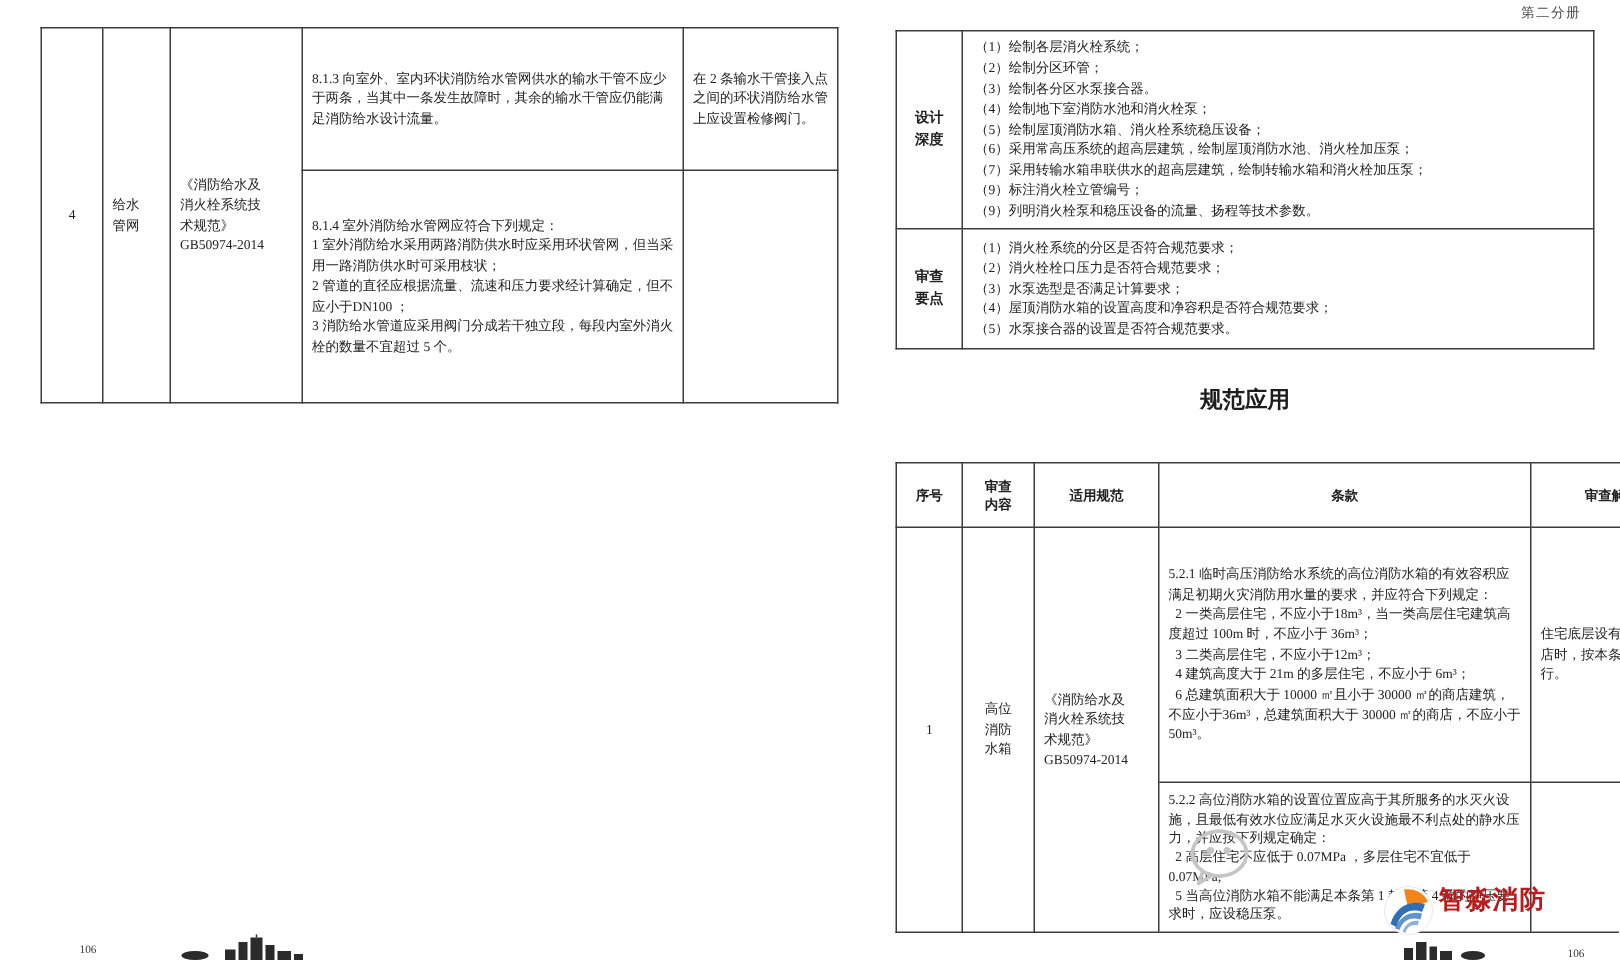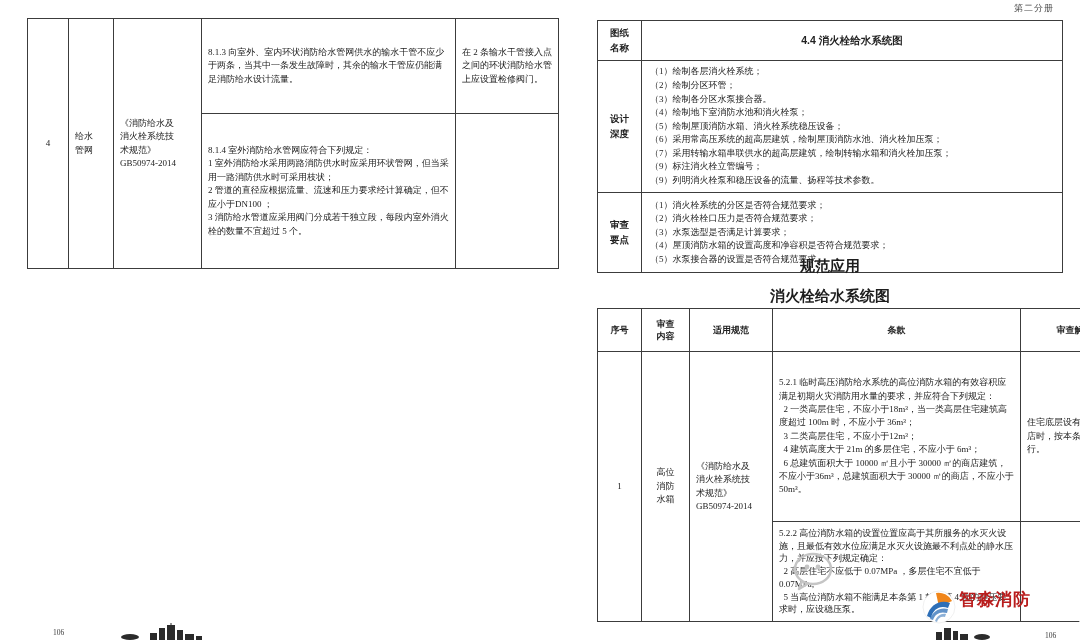--- a/index.html
+++ b/index.html
@@ -86,25 +86,20 @@
 1 室外消防给水采用两路消防供水时应采用环状管网，但当采用一路消防供水时可采用枝状；
 2 管道的直径应根据流量、流速和压力要求经计算确定，但不应小于DN100 ；
 3 消防给水管道应采用阀门分成若干独立段，每段内室外消火栓的数量不宜超过 5 个。</td>
       <td class="c-ana r2"></td>
     </tr>
   </tbody>
     </table>
 
   <table class="rt-top">
     <tbody>
-        <tr>
-      <td class="lbl pre bold-sans">图纸
-名称</td>
-      <td class="ttl ctr bold-sans">4.4  消火栓给水系统图</td>
-    </tr>
     <tr>
       <td class="lbl pre bold-sans">设计
 深度</td>
       <td class="items-cell">
         <div class="item">（1）绘制各层消火栓系统；</div>
         <div class="item">（2）绘制分区环管；</div>
         <div class="item">（3）绘制各分区水泵接合器。</div>
         <div class="item">（4）绘制地下室消防水池和消火栓泵；</div>
         <div class="item">（5）绘制屋顶消防水箱、消火栓系统稳压设备；</div>
         <div class="item">（6）采用常高压系统的超高层建筑，绘制屋顶消防水池、消火栓加压泵；</div>
@@ -121,21 +116,20 @@
         <div class="item">（2）消火栓栓口压力是否符合规范要求；</div>
         <div class="item">（3）水泵选型是否满足计算要求；</div>
         <div class="item">（4）屋顶消防水箱的设置高度和净容积是否符合规范要求；</div>
         <div class="item">（5）水泵接合器的设置是否符合规范要求。</div>
       </td>
     </tr>
   </tbody>
     </table>
 
   <div class="h1">规范应用</div>
-  <div class="h2">消火栓给水系统图</div>
 
   <table class="rt-bot">
     <tbody>
         <tr class="hdr bold-sans">
       <td class="w-seq">序号</td>
       <td class="w-cont pre">审查
 内容</td>
       <td class="w-code">适用规范</td>
       <td class="w-clause">条款</td>
       <td class="w-ana">审查解析</td>

